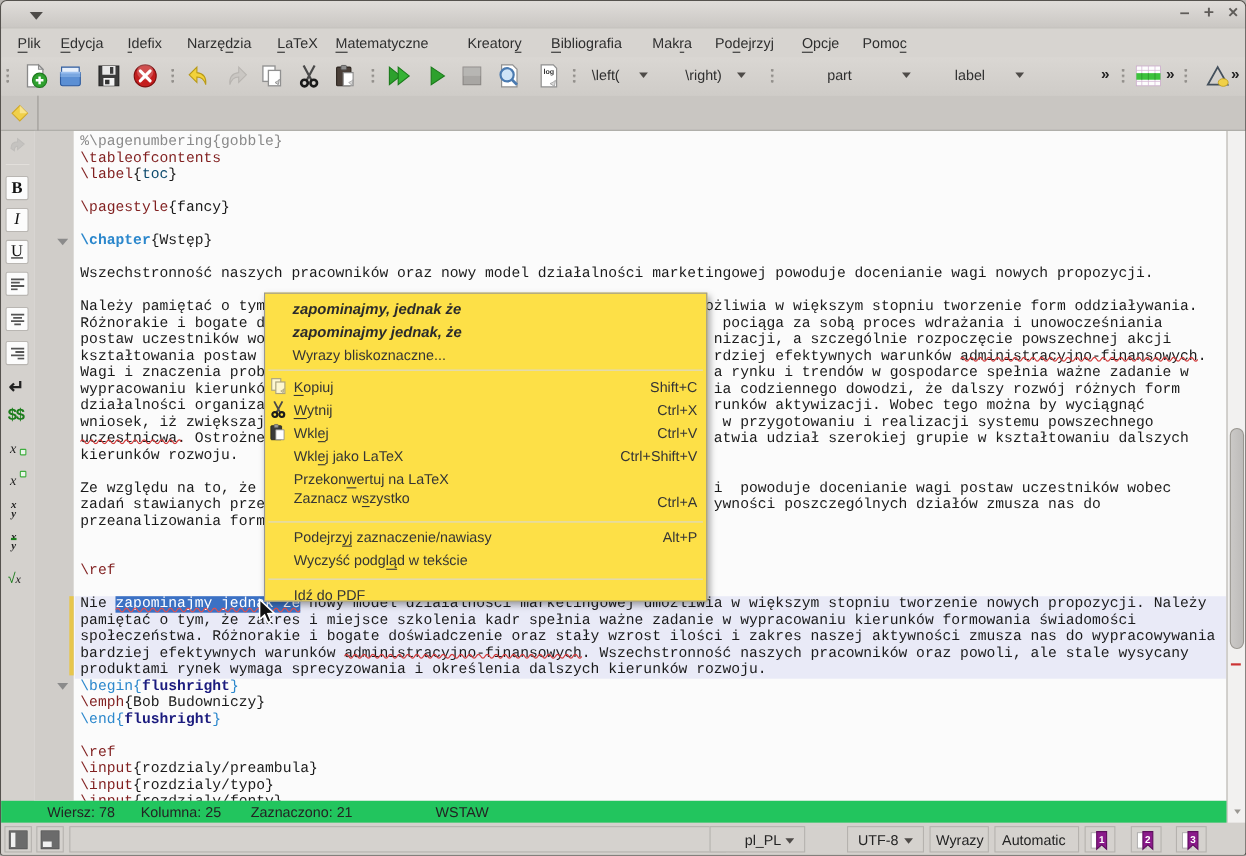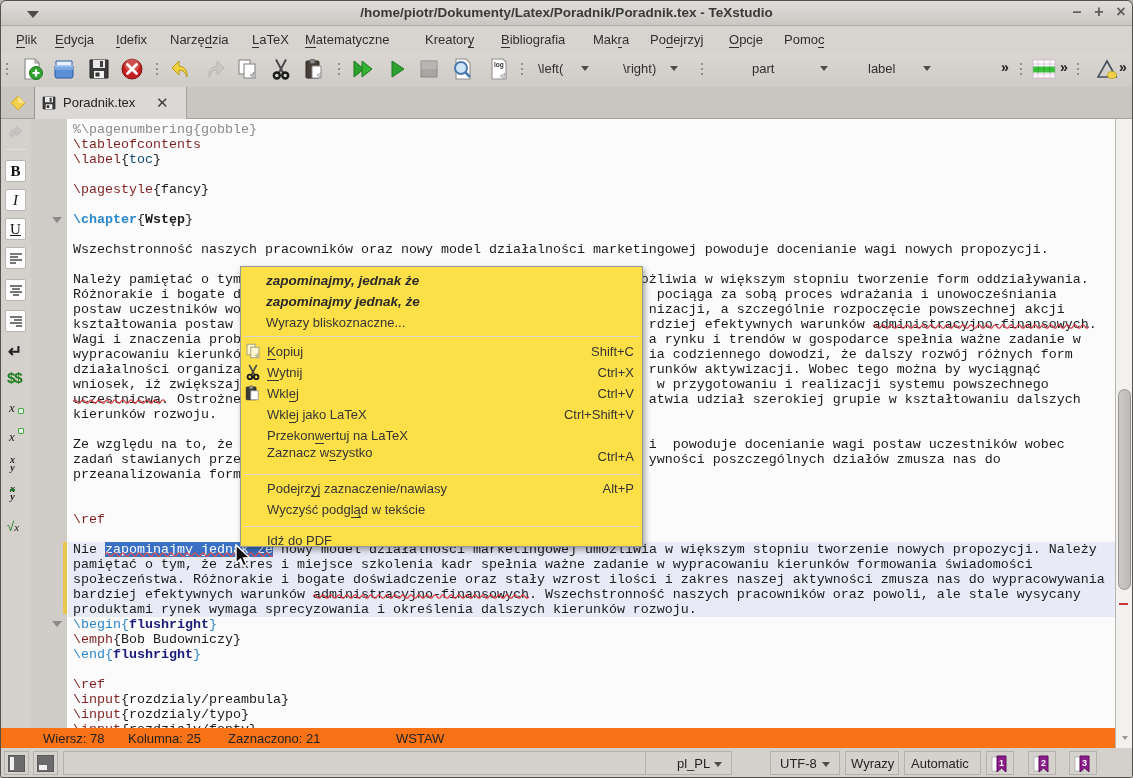--- a/index.html
+++ b/index.html
@@ -26,30 +26,30 @@
 #tab1{position:absolute;left:34px;top:0;width:152px;height:32px;background:#dbd8d5;border-right:1px solid #a5a29e;}
 #tab1 .tlabel{position:absolute;left:28px;top:8px;font-size:13px;color:#232323}
 #tab1 .tclose{position:absolute;left:121px;top:7px;font-size:15px;color:#3c3c3c}
 
 #sidebar{position:absolute;left:0;top:118px;width:30px;height:609px;background:#d4d1cd}
 #editor{position:absolute;left:30px;top:118px;width:1084px;height:609px;background:#fbfbfb;overflow:hidden}
 #gutter{position:absolute;left:0;top:0;width:36px;height:609px;background:#d0cdc9}
 .fold{position:absolute;width:0;height:0;border-left:5px solid transparent;border-right:5px solid transparent;border-top:6px solid #8b8b8b}
 #modbar{position:absolute;left:32px;top:423px;width:4px;height:72px;background:#e7c64d}
 .ln{position:absolute;left:42px;font-family:"Liberation Mono",monospace;font-size:13.33px;line-height:15px;white-space:pre;color:#1a1a1a}
-.cmt{color:#8a8a8a}.cmd{color:#801f1f}.kw{color:#2b87cc;font-weight:bold}.kwn{color:#2b87cc}.env{color:#1b1b7e;font-weight:bold}.lbl{color:#0c4a6e}.bb{font-weight:bold}
+.cmt{color:#8a8a8a}.cmd{color:#801f1f}.kw{color:#2b87cc;font-weight:bold}.kwn{color:#2b87cc}.env{color:#1b1b7e;font-weight:bold}.lbl{color:#0c4a6e}.bb{font-weight:normal}
 #sel-light{position:absolute;left:37px;top:423px;width:1047px;height:75px;background:#e9eaf7}
 #sel-dark{position:absolute;left:74px;top:423px;width:168px;height:15px;background:#3b71c4}
 .selw{color:#fff;position:relative}
 
 #vscroll{position:absolute;left:1114px;top:118px;width:19px;height:629px;background:#f2f1f0;border-left:1px solid #b9b6b2}
 #vthumb{position:absolute;left:2px;top:270px;width:13px;height:201px;background:linear-gradient(90deg,#cbc9c7,#bdbbb9);border:1px solid #98958f;border-radius:7px}
 #vtick{position:absolute;left:3px;top:484px;width:9px;height:2px;background:#c33}
 
-#status1{position:absolute;left:0;top:727px;width:1114px;height:20px;background:#f97316;font-size:13px;color:#232323}
+#status1{position:absolute;left:0;top:727px;width:1114px;height:20px;background:#22c55e;font-size:13px;color:#232323}
 #status1 span{position:absolute;top:3px}
 #status2{position:absolute;left:0;top:747px;width:1133px;height:31px;background:#d4d1cd}
 .s2btn{position:absolute;top:3px;height:24px;border:1px solid #b5b2ae;background:#d5d2ce}
 .s2lbl{position:absolute;top:4px;font-size:13px;color:#232323}
 .sbb{position:absolute;left:4px;width:21px;height:22px;background:#fcfcfc;border:1px solid #b9b6b2;border-radius:2px;text-align:center;line-height:20px;color:#111}
 .sit{position:absolute;left:8px;width:16px;height:16px;font-family:"Liberation Serif",serif;font-size:13px;color:#222}
 .gsq{position:absolute;left:9px;width:6px;height:6px;border:1.5px solid #3fae3f;background:#eaf5ea;border-radius:1px}
 
 #cmenu{position:absolute;left:240px;top:266px;width:403px;height:281px;background:#fde047;border:1px solid #979797;box-shadow:2px 3px 6px rgba(0,0,0,0.35);z-index:50}
 .mitem{position:absolute;left:26px;font-size:13px;color:#353535;white-space:nowrap}
@@ -59,21 +59,20 @@
 .micon{position:absolute;left:3px;width:18px;height:18px}
 u{text-decoration:none;border-bottom:1px solid currentColor}
 svg{display:block}
 .sbb svg{margin:4px auto 0}
 .wavy{position:absolute;z-index:6}
 </style></head>
 <body>
 <div id="win">
 <div id="titlebar">
  <div class="wmenu"></div>
- <div class="title">/home/piotr/Dokumenty/Latex/Poradnik/Poradnik.tex - TeXstudio</div>
  <div class="wbtn" style="left:1066px">–</div>
  <div class="wbtn" style="left:1088px">+</div>
  <div class="wbtn" style="left:1110px">×</div>
 </div>
 <div id="menubar">
  <span class="mi" style="left:15px"><u>P</u>lik</span>
  <span class="mi" style="left:54px"><u>E</u>dycja</span>
  <span class="mi" style="left:115px"><u>I</u>defix</span>
  <span class="mi" style="left:169px">Narzę<u>d</u>zia</span>
  <span class="mi" style="left:251px"><u>L</u>aTeX</span>
@@ -221,33 +220,20 @@
  <div class="chev" style="left:1118px">»</div>
 </div>
 <div id="tabbar">
  <div id="tbicon">
         <svg width="18" height="18" style="position:absolute;left:8px;top:7px" viewBox="0 0 18 18">
 <path d="M9 2 L16 9 L9 16 L2 9 Z" fill="#f0d04a" stroke="#d0a82a" stroke-width="1"></path>
 <path d="M9 2 L16 9 L9 9 Z" fill="#f8e48c"></path>
         </svg>
       </div>
  <div class="sep"></div>
- <div id="tab1">
-  <div id="tabsave">
-          <svg width="16" height="16" style="position:absolute;left:6px;top:8px" viewBox="0 0 24 24">
-<path d="M3 3 h18 v18 h-18 z" fill="#3c3c3c" stroke="#222" stroke-width="1"></path>
-<path d="M6 3 h12 v8 h-12 z" fill="#e8e8e8"></path>
-<path d="M13 4 h3 v6 h-3 z" fill="#3c3c3c"></path>
-<path d="M7 14 h10 v7 h-10 z" fill="#f2f2f2"></path>
-<path d="M8.5 15.5 h4 v4 h-4 z" fill="#333"></path>
-          </svg>
-        </div>
-  <div class="tlabel">Poradnik.tex</div>
-  <div class="tclose">✕</div>
- </div>
 </div>
 <div id="sidebar">
  <svg width="18" height="16" style="position:absolute;left:6px;top:6px;opacity:.35">
         <path d="M3 10 Q3 4 9 4 L9 1 L15 6 L9 11 L9 8 Q6 8 6 12 Z" fill="#aaa" stroke="#999" stroke-width="1"></path>
       </svg>
  <div style="position:absolute;left:4px;top:30px;width:22px;height:1px;background:#c3c0bc;border-bottom:1px solid #e2dfdb"></div>
  <div class="sbb" style="top:41px"><span style="font-family:'Liberation Serif',serif;font-weight:bold;font-size:15px">B</span></div>
  <div class="sbb" style="top:70px"><span style="font-family:'Liberation Serif',serif;font-style:italic;font-size:15px">I</span></div>
  <div class="sbb" style="top:99px"><span style="font-family:'Liberation Serif',serif;font-size:15px;text-decoration:underline">U</span></div>
  <div class="sbb" style="top:128px">

